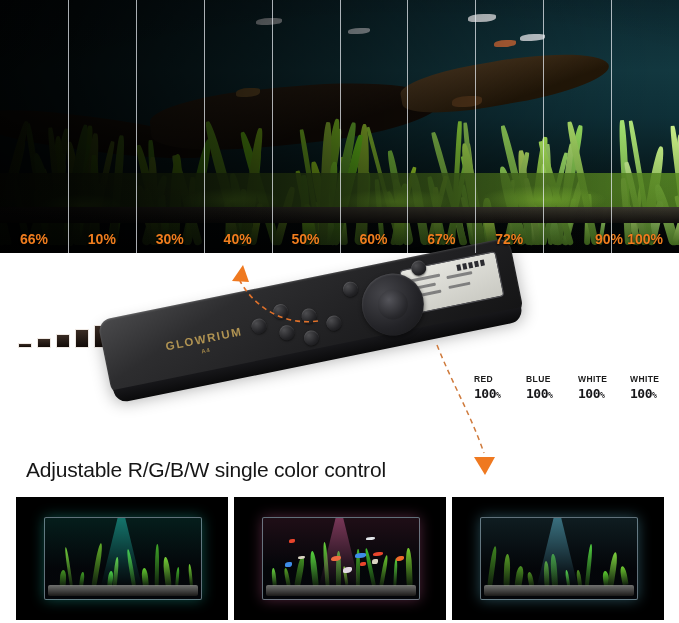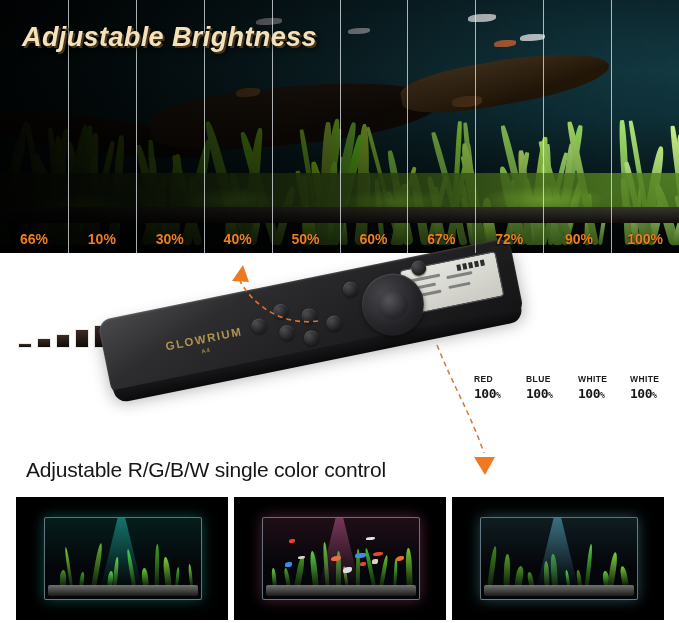--- a/index.html
+++ b/index.html
@@ -478,21 +478,20 @@
   <div class="fish" style="left:348px; top:28px; width:22px; height:6px; background:#b9c4cb;"></div>
   <div class="fish" style="left:468px; top:14px; width:28px; height:8px; background:#dde4e8;"></div>
   <div class="fish" style="left:520px; top:34px; width:25px; height:7px; background:#d2dadf;"></div>
   <div class="fish" style="left:494px; top:40px; width:22px; height:7px; background:#c46a3c;"></div>
   <div class="fish" style="left:236px; top:88px; width:24px; height:9px; background:#7a5a2c;"></div>
   <div class="fish" style="left:452px; top:96px; width:30px; height:11px; background:#5a3a1c;"></div>
 
   <div class="hero-dim"></div>
   <div class="hero-vignette"></div>
 
-  <div class="hero-title">Adjustable Brightness</div>
 
   <div id="dividerHost">
       <div class="divider" style="left: 68px;"></div>
       <div class="divider" style="left: 136px;"></div>
       <div class="divider" style="left: 204px;"></div>
       <div class="divider" style="left: 272px;"></div>
       <div class="divider" style="left: 340px;"></div>
       <div class="divider" style="left: 407px;"></div>
       <div class="divider" style="left: 475px;"></div>
       <div class="divider" style="left: 543px;"></div>
@@ -500,21 +499,21 @@
     </div>
   <div class="pct-band" id="pctHost">
       <div class="pct" style="left: 0px; width: 67.9px;">66%</div>
       <div class="pct" style="left: 67.9px; width: 67.9px;">10%</div>
       <div class="pct" style="left: 135.8px; width: 67.9px;">30%</div>
       <div class="pct" style="left: 203.7px; width: 67.9px;">40%</div>
       <div class="pct" style="left: 271.6px; width: 67.9px;">50%</div>
       <div class="pct" style="left: 339.5px; width: 67.9px;">60%</div>
       <div class="pct" style="left: 407.4px; width: 67.9px;">67%</div>
       <div class="pct" style="left: 475.3px; width: 67.9px;">72%</div>
-      <div class="pct" style="left: 545px; width: 67.9px;">90%</div>
+      <div class="pct" style="left: 575px; width: 67.9px;">90%</div>
       <div class="pct" style="left: 611.1px; width: 67.9px;">100%</div>
     </div>
 </div>
 
 <div class="mid">
 
   <div class="bars" id="barsHost">
       <div class="bar" style="left: 0px; width: 14px; height: 5px;"></div>
       <div class="bar" style="left: 19px; width: 14px; height: 9.6px;"></div>
       <div class="bar" style="left: 38px; width: 14px; height: 14.2px;"></div>

